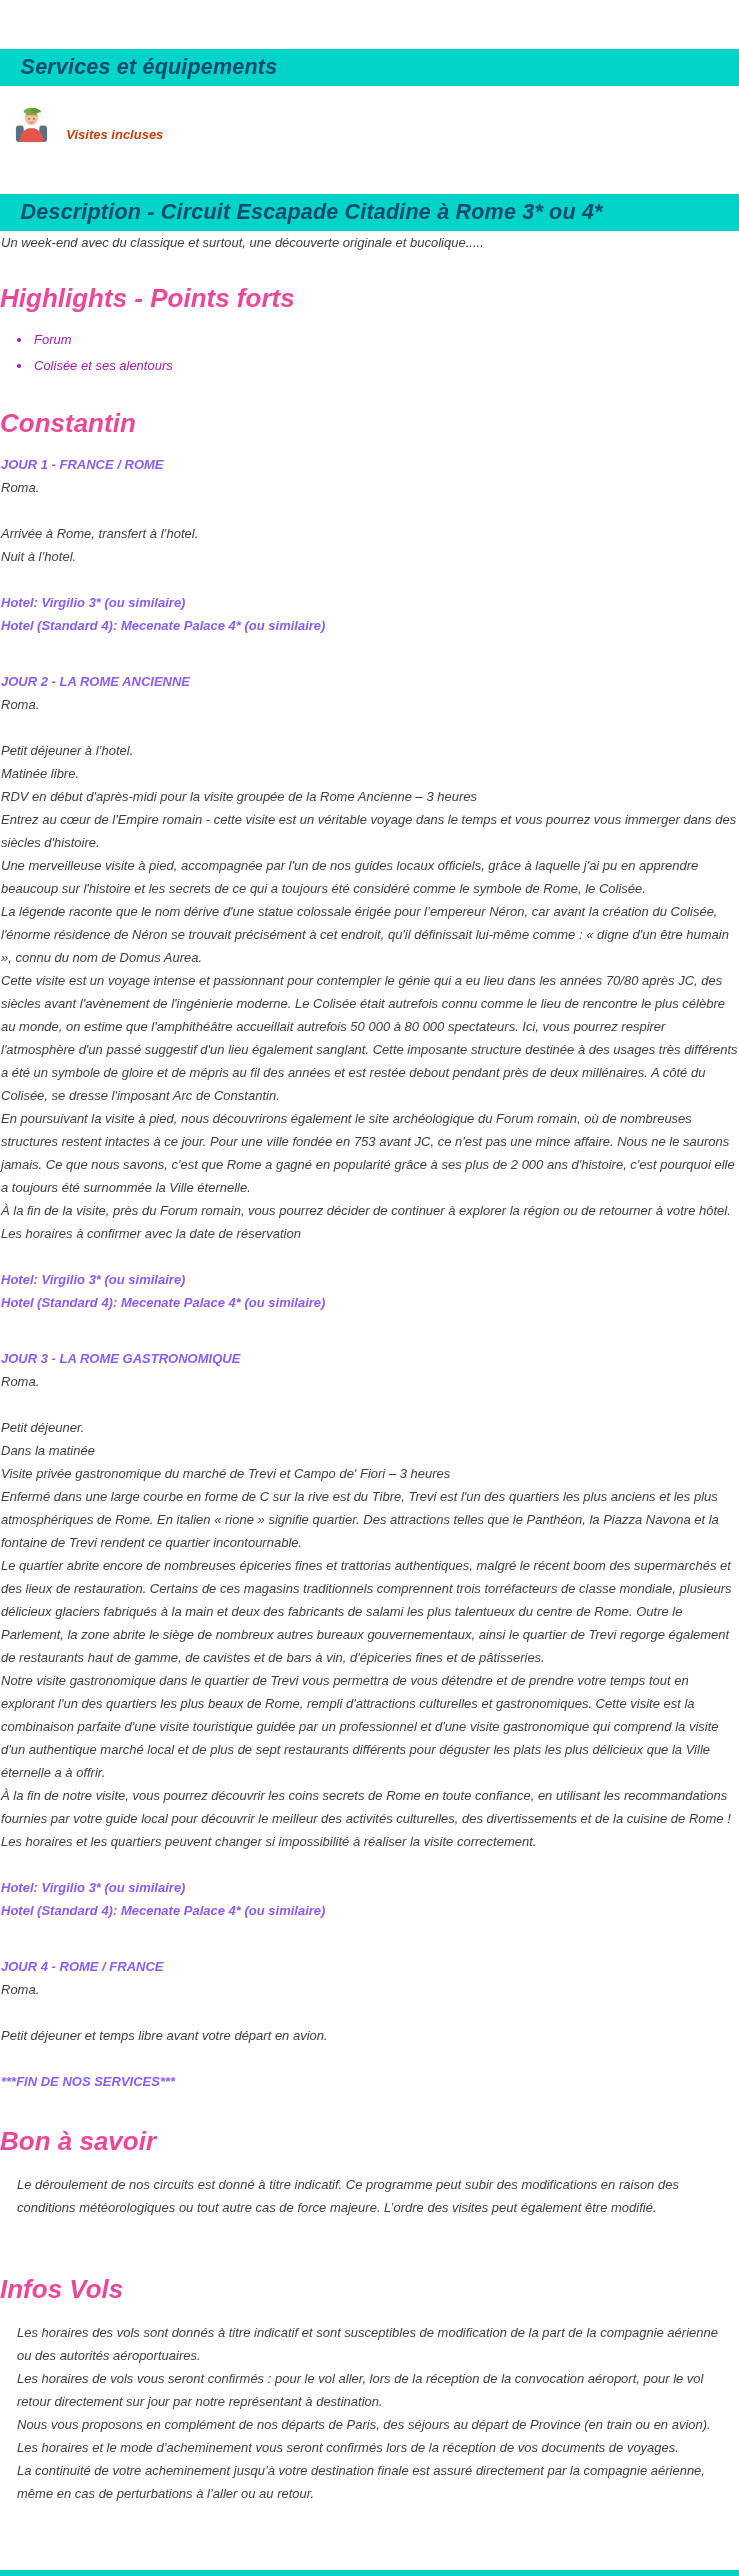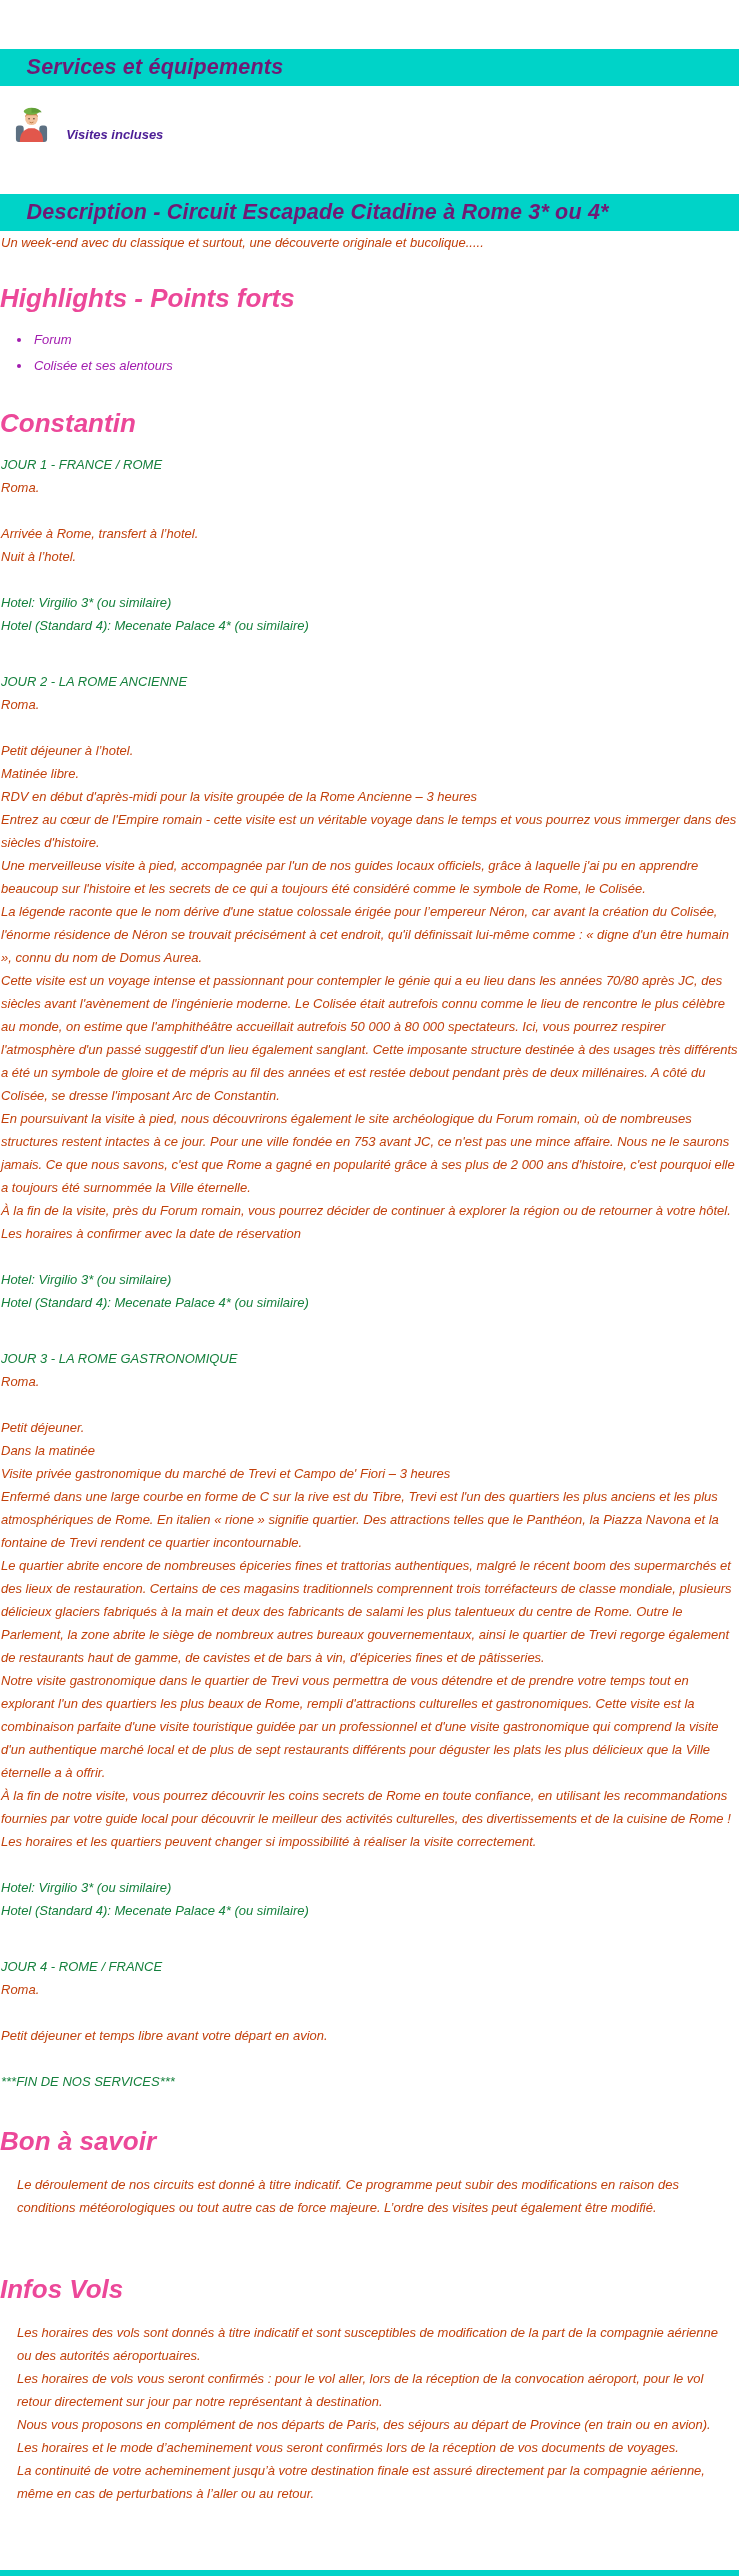--- a/index.html
+++ b/index.html
@@ -1,39 +1,39 @@
 <!DOCTYPE html>
 <html><head>
 <meta charset="utf-8">
 <style>
   html,body { margin:0; padding:0; background:#ffffff; }
   body { font-family:"Liberation Sans", sans-serif; font-style:italic; }
   .page { position:relative; width:739px; height:2576px; overflow:hidden; background:#fff; }
 
   .teal-bar { background:#00d3c8; height:37px; display:flex; align-items:center;
               padding:0 16.6px; box-sizing:border-box; width:100%; }
-  .teal-bar .bar-title { color:#701a75; font-size:21.5px; font-weight:bold; 
-              margin:10px; letter-spacing:0.2px; white-space:nowrap; }
+  .teal-bar .bar-title { color:#0c4a6e; font-size:21.5px; font-weight:bold; 
+              margin:4px; letter-spacing:0.2px; white-space:nowrap; }
   .bar-services { margin-top:49px; }
   .bar-description { margin-top:50px;text-align:right; }
 
   .service-item { display:flex; align-items:center; gap:16.6px; margin:18.5px 0 0 12.7px; height:39px; }
-  .service-label { font-weight:bold; font-size:13px; color:#4c1d95;margin-top:20px; }
+  .service-label { font-weight:bold; font-size:13px; color:#c2410c;margin-top:20px; }
 
   .intro { margin:14.6px 0 0 1px; }
 
   h3.pink { color:#ec4899; font-size:26px; line-height:31px; font-weight:bold; font-style:italic;
             margin:29px 0 13.7px 0; }
   h3.pink.big-gap { margin-top:55px; }
 
   ul.highlights { margin:2px 0 0 0; padding:0 0 0 32px; list-style:disc; color:#a21caf; }
   ul.highlights li { font-size:13px; line-height:26px; padding-left:2px; }
 
-  .line { font-size:13px; line-height:23px; color:#c2410c; margin:0 0 0 1px; }
-  .line.bold { font-weight:400; color:#15803d; }
+  .line { font-size:13px; line-height:23px; color:#404040; margin:0 0 0 1px; }
+  .line.bold { font-weight:700; color:#8b5cf6; }
   .spacer { height:23px; }
   .day { margin-bottom:33px; }
   .paras { margin:16px; }
 
   .sliver { position:absolute; left:0; bottom:0; width:100%; height:5.9px; background:#00d3c8; }
 
   .icon-box { width:37px; height:39px; display:inline-block; }
 </style>
 </head>
 <body>

